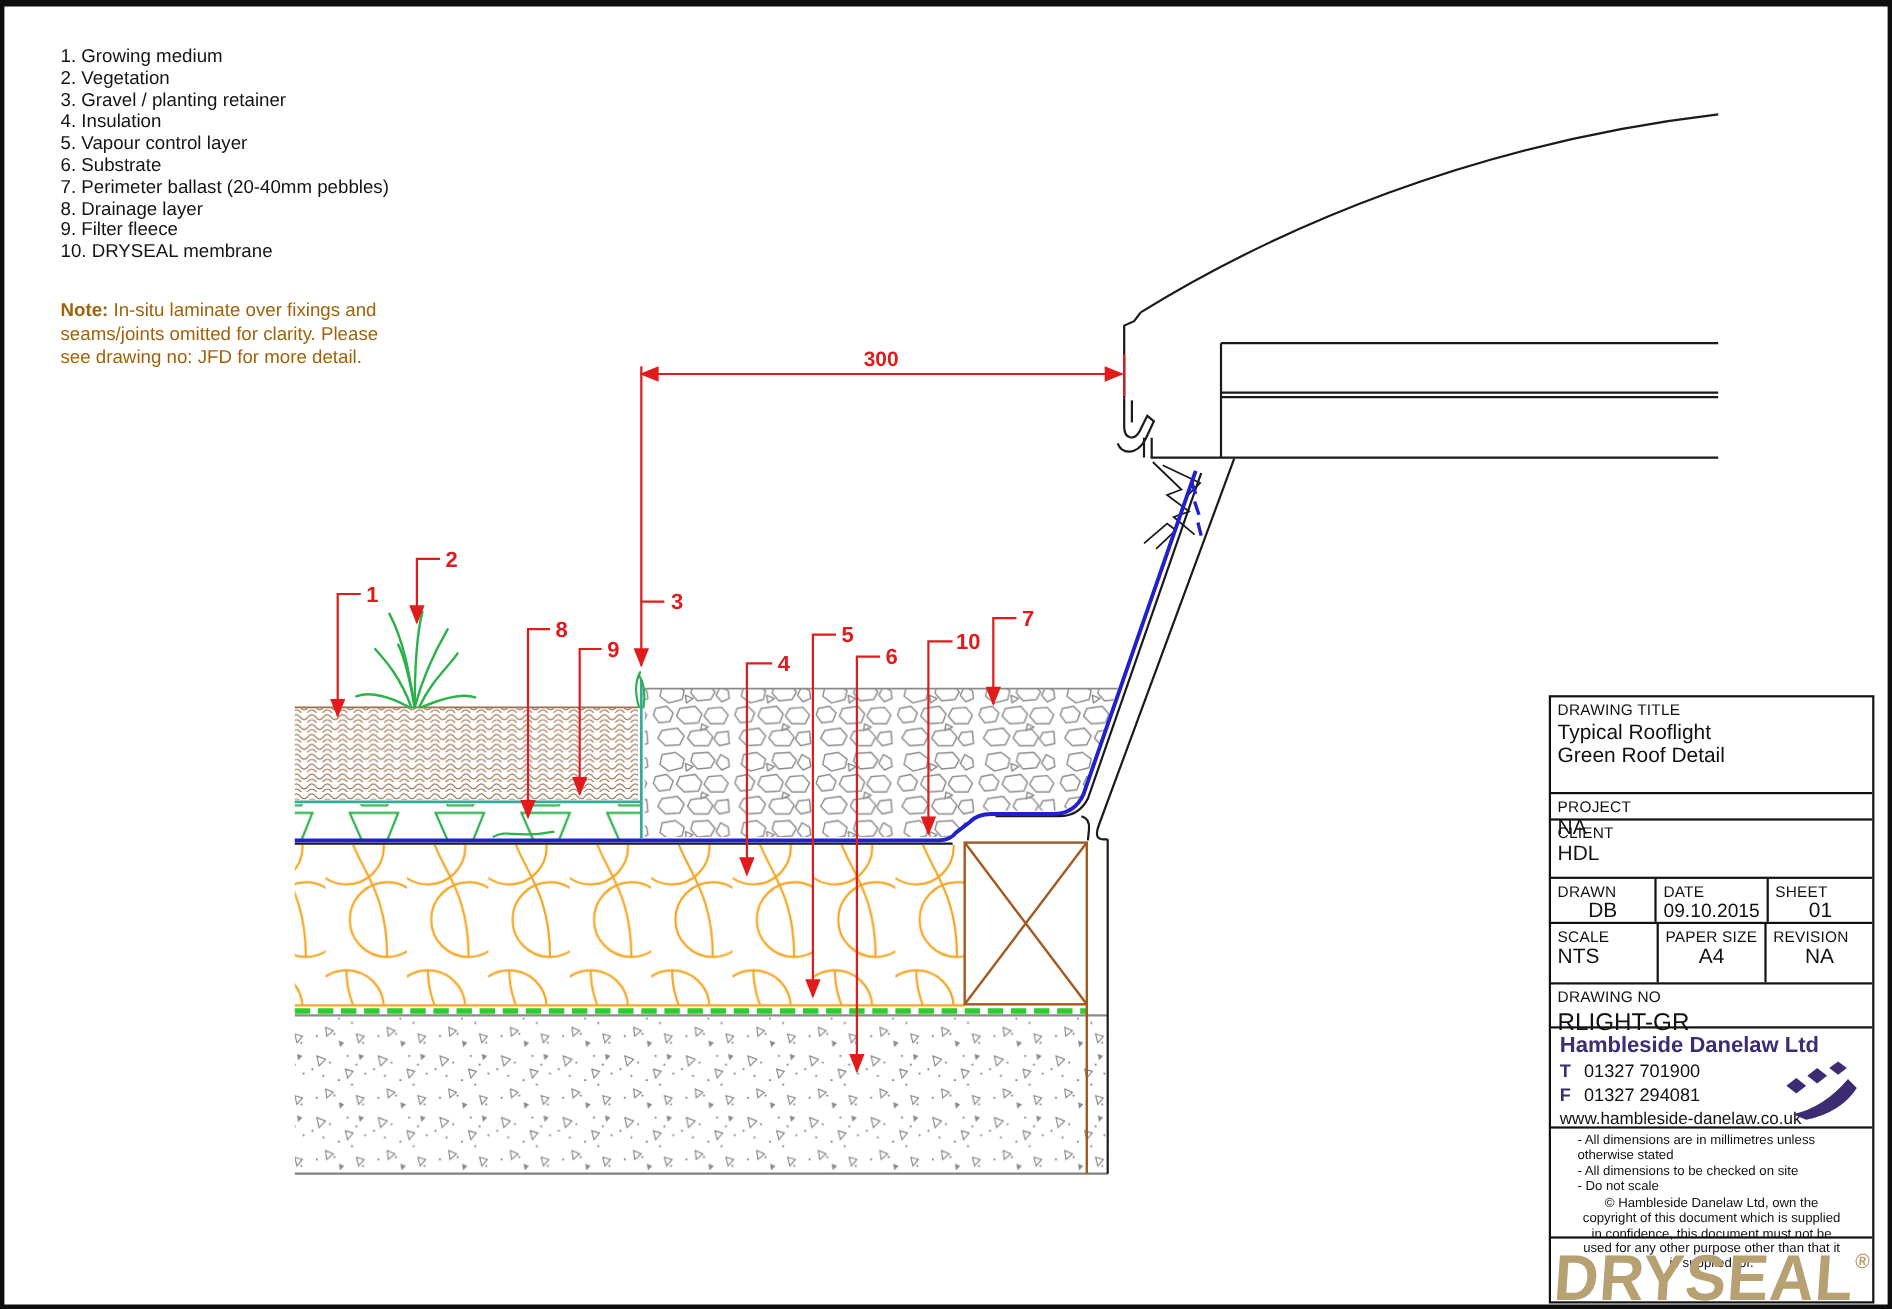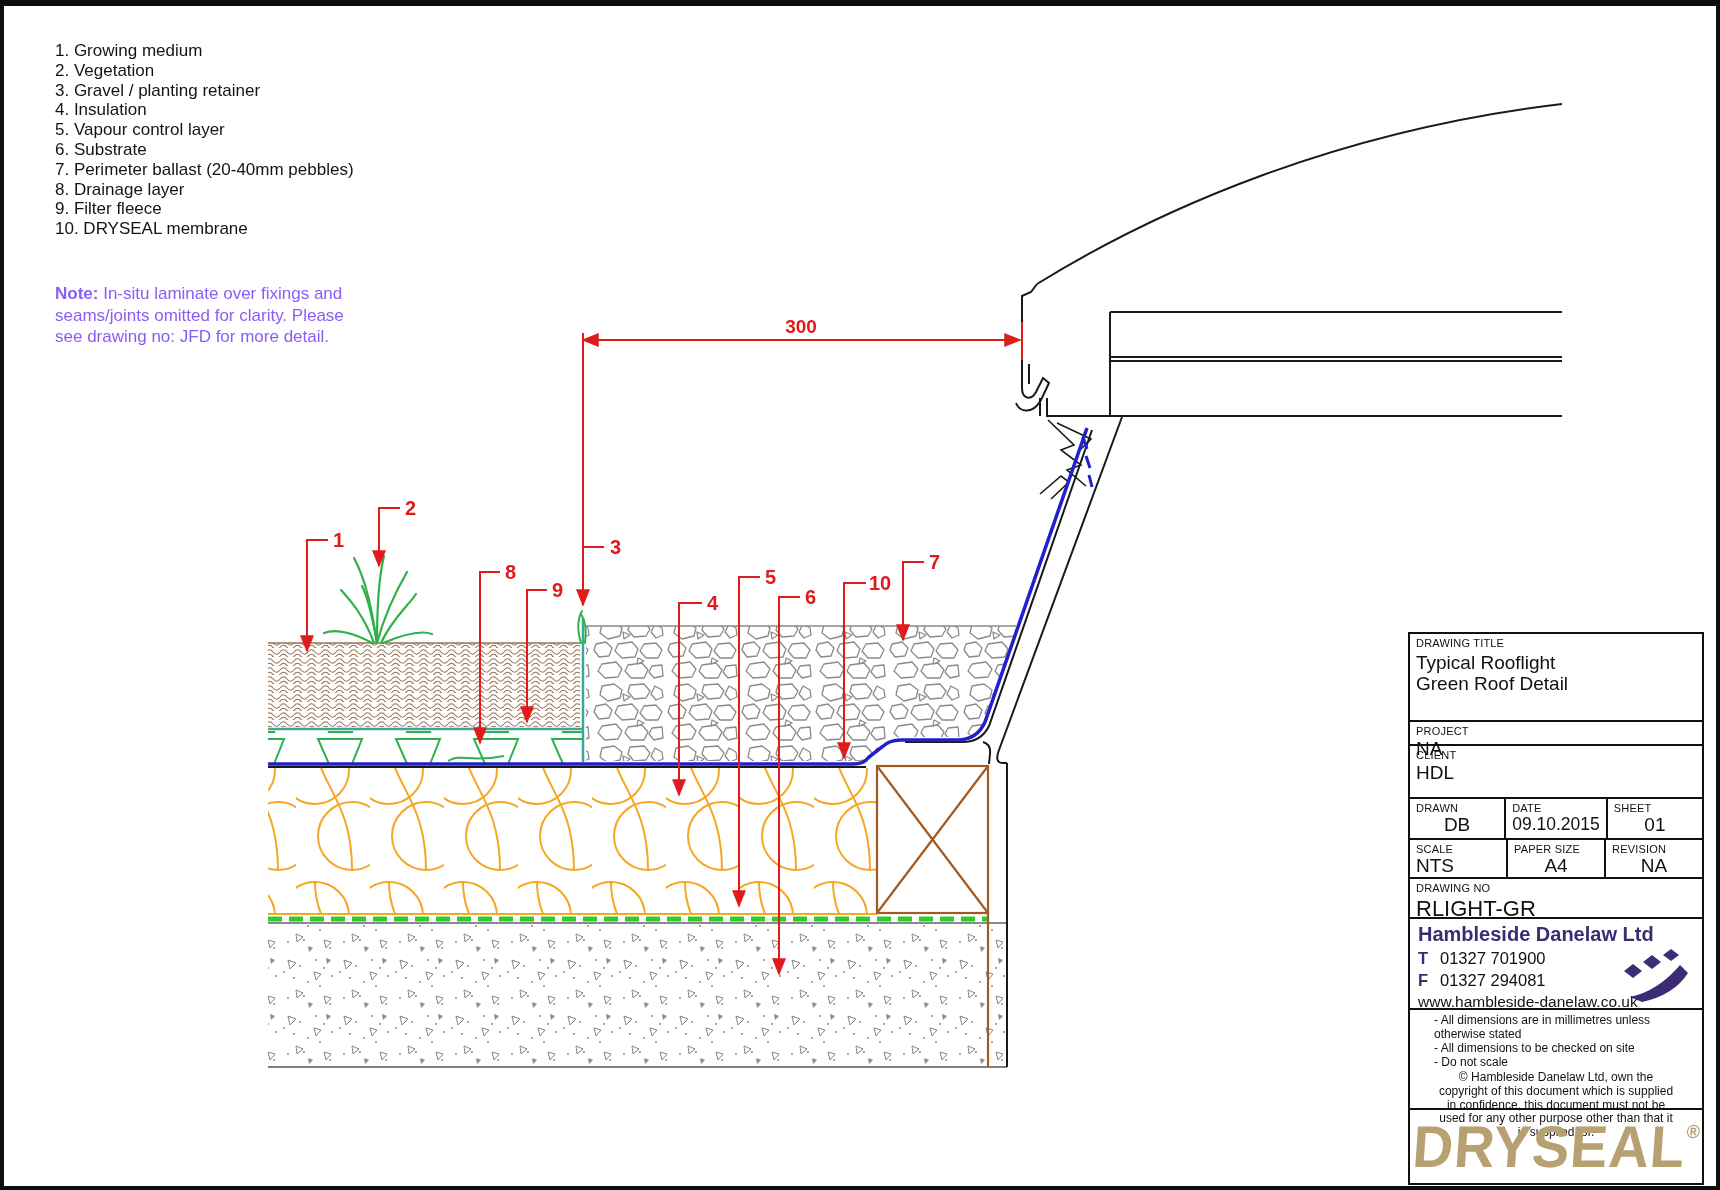--- a/index.html
+++ b/index.html
@@ -1,28 +1,28 @@
 <!DOCTYPE html>
 <html><head>
 <meta charset="utf-8">
 <style>
   html,body{margin:0;padding:0;background:#fff;}
   body{width:1720px;height:1190px;position:relative;font-family:"Liberation Sans",sans-serif;color:#111;overflow:hidden;}
   .page-frame{position:absolute;inset:0;border:4px solid #0e0e0e;border-top-width:6px;pointer-events:none;z-index:50;}
   
   .legend{position:absolute;left:55px;top:41px;font-size:17px;line-height:19.8px;color:#141414;}
-  .note{position:absolute;left:55px;top:283px;width:318px;font-size:17px;line-height:21.5px;color:#8b5cf6;}
+  .note{position:absolute;left:55px;top:271px;width:318px;font-size:17px;line-height:21.5px;color:#a16207;}
   .note b{font-weight:bold;}
   
   .drawing{position:absolute;left:0;top:0;}
   
   .tblock{position:absolute;left:1408px;top:632px;width:296px;height:553px;border:2px solid #111;background:#fff;box-sizing:border-box;display:flex;flex-direction:column;font-size:11px;}
   .trow{border-bottom:2px solid #111;box-sizing:border-box;position:relative;padding:3px 6px;flex:none;}
   .trow:last-child{border-bottom:none;}
-  .tlabel{font-size:11px;letter-spacing:.2px;color:#111;}
+  .tlabel{font-size:14px;letter-spacing:.2px;color:#111;}
   .tval{font-size:19px;margin-top:1px;}
   .title-lines{font-size:19px;line-height:21px;margin-top:3px;}
   .cells3{display:flex;padding:0;}
   .cell{flex:1;border-right:2px solid #111;box-sizing:border-box;padding:3px 6px;}
   .cell:last-child{border-right:none;}
   .cell .cv{font-size:19px;text-align:center;margin-top:0px;}
   .cell .cv.left{text-align:left;}
   .dno{font-size:22px;margin-top:2px;}
   .company{padding:4px 8px;}
   .cname{color:#3d2b73;font-weight:bold;font-size:20px;}
@@ -237,21 +237,21 @@
     </div>
     <div class="cell">
       <div class="tlabel">DATE</div>
       <div class="cv left" style="font-size:17.5px">09.10.2015</div>
     </div>
     <div class="cell">
       <div class="tlabel">SHEET</div>
       <div class="cv">01</div>
     </div>
   </div>
-  <div class="trow cells3" style="height:39px">
+  <div class="trow cells3" style="height:55px">
     <div class="cell">
       <div class="tlabel">SCALE</div>
       <div class="cv left">NTS</div>
     </div>
     <div class="cell">
       <div class="tlabel">PAPER SIZE</div>
       <div class="cv">A4</div>
     </div>
     <div class="cell">
       <div class="tlabel">REVISION</div>

